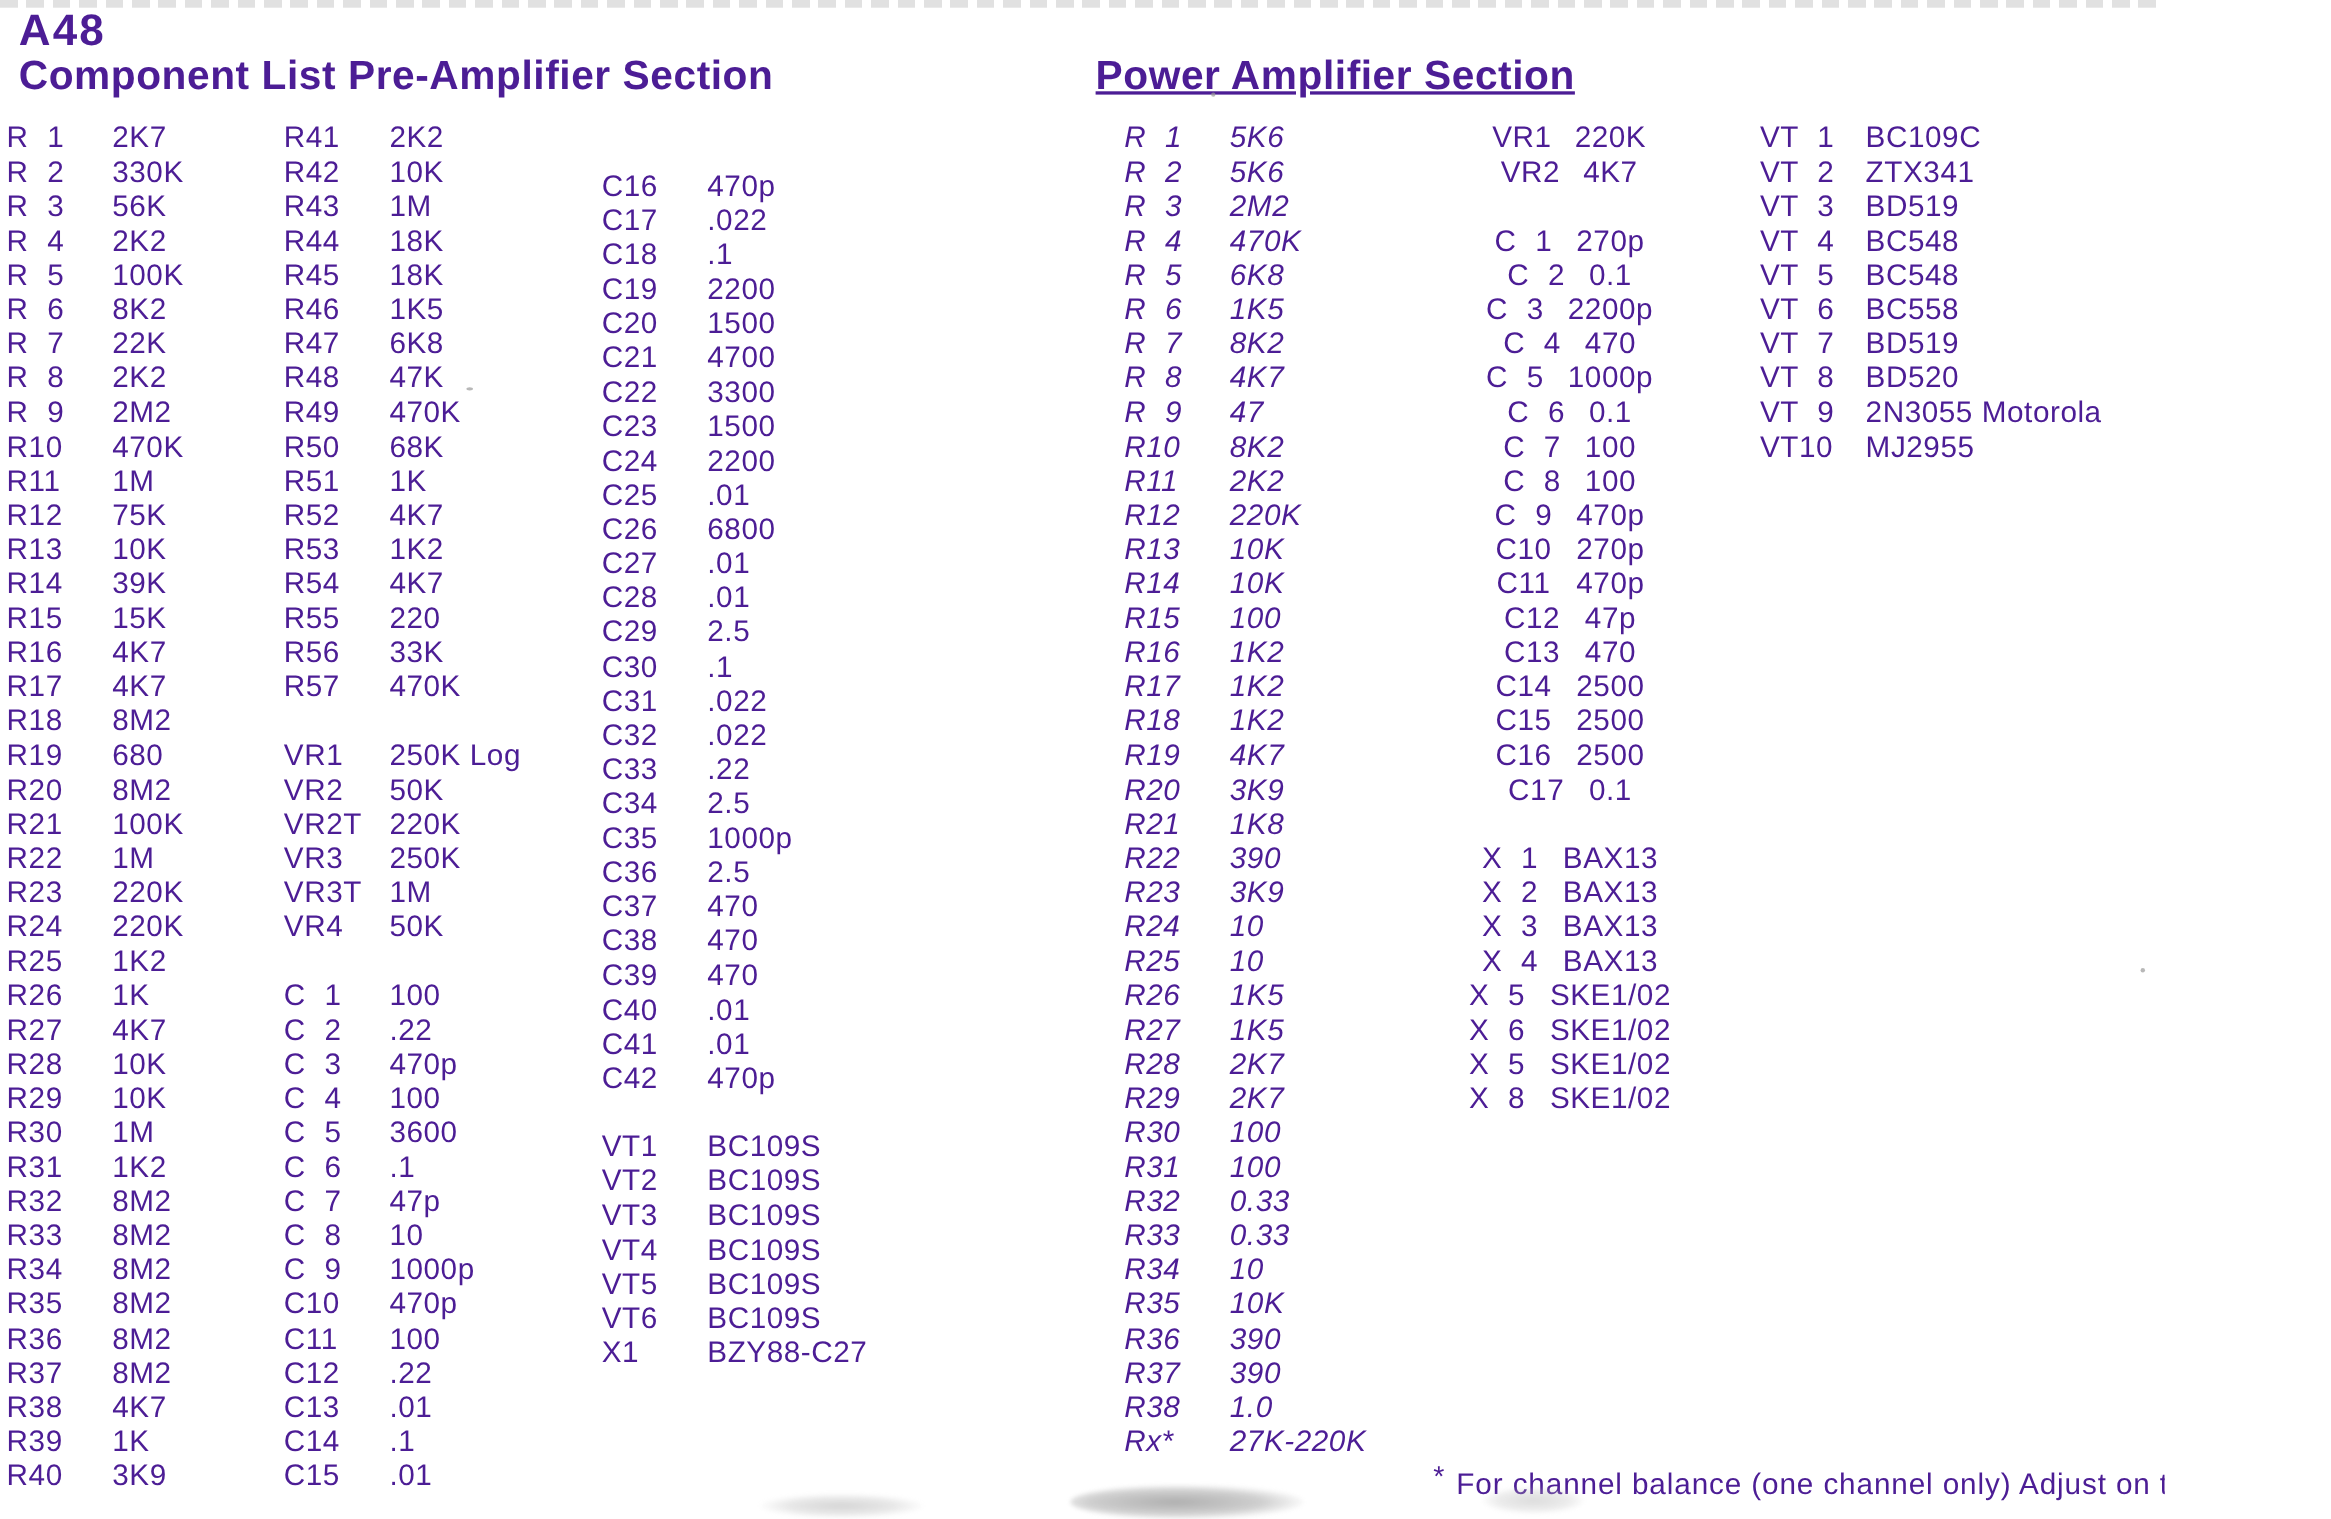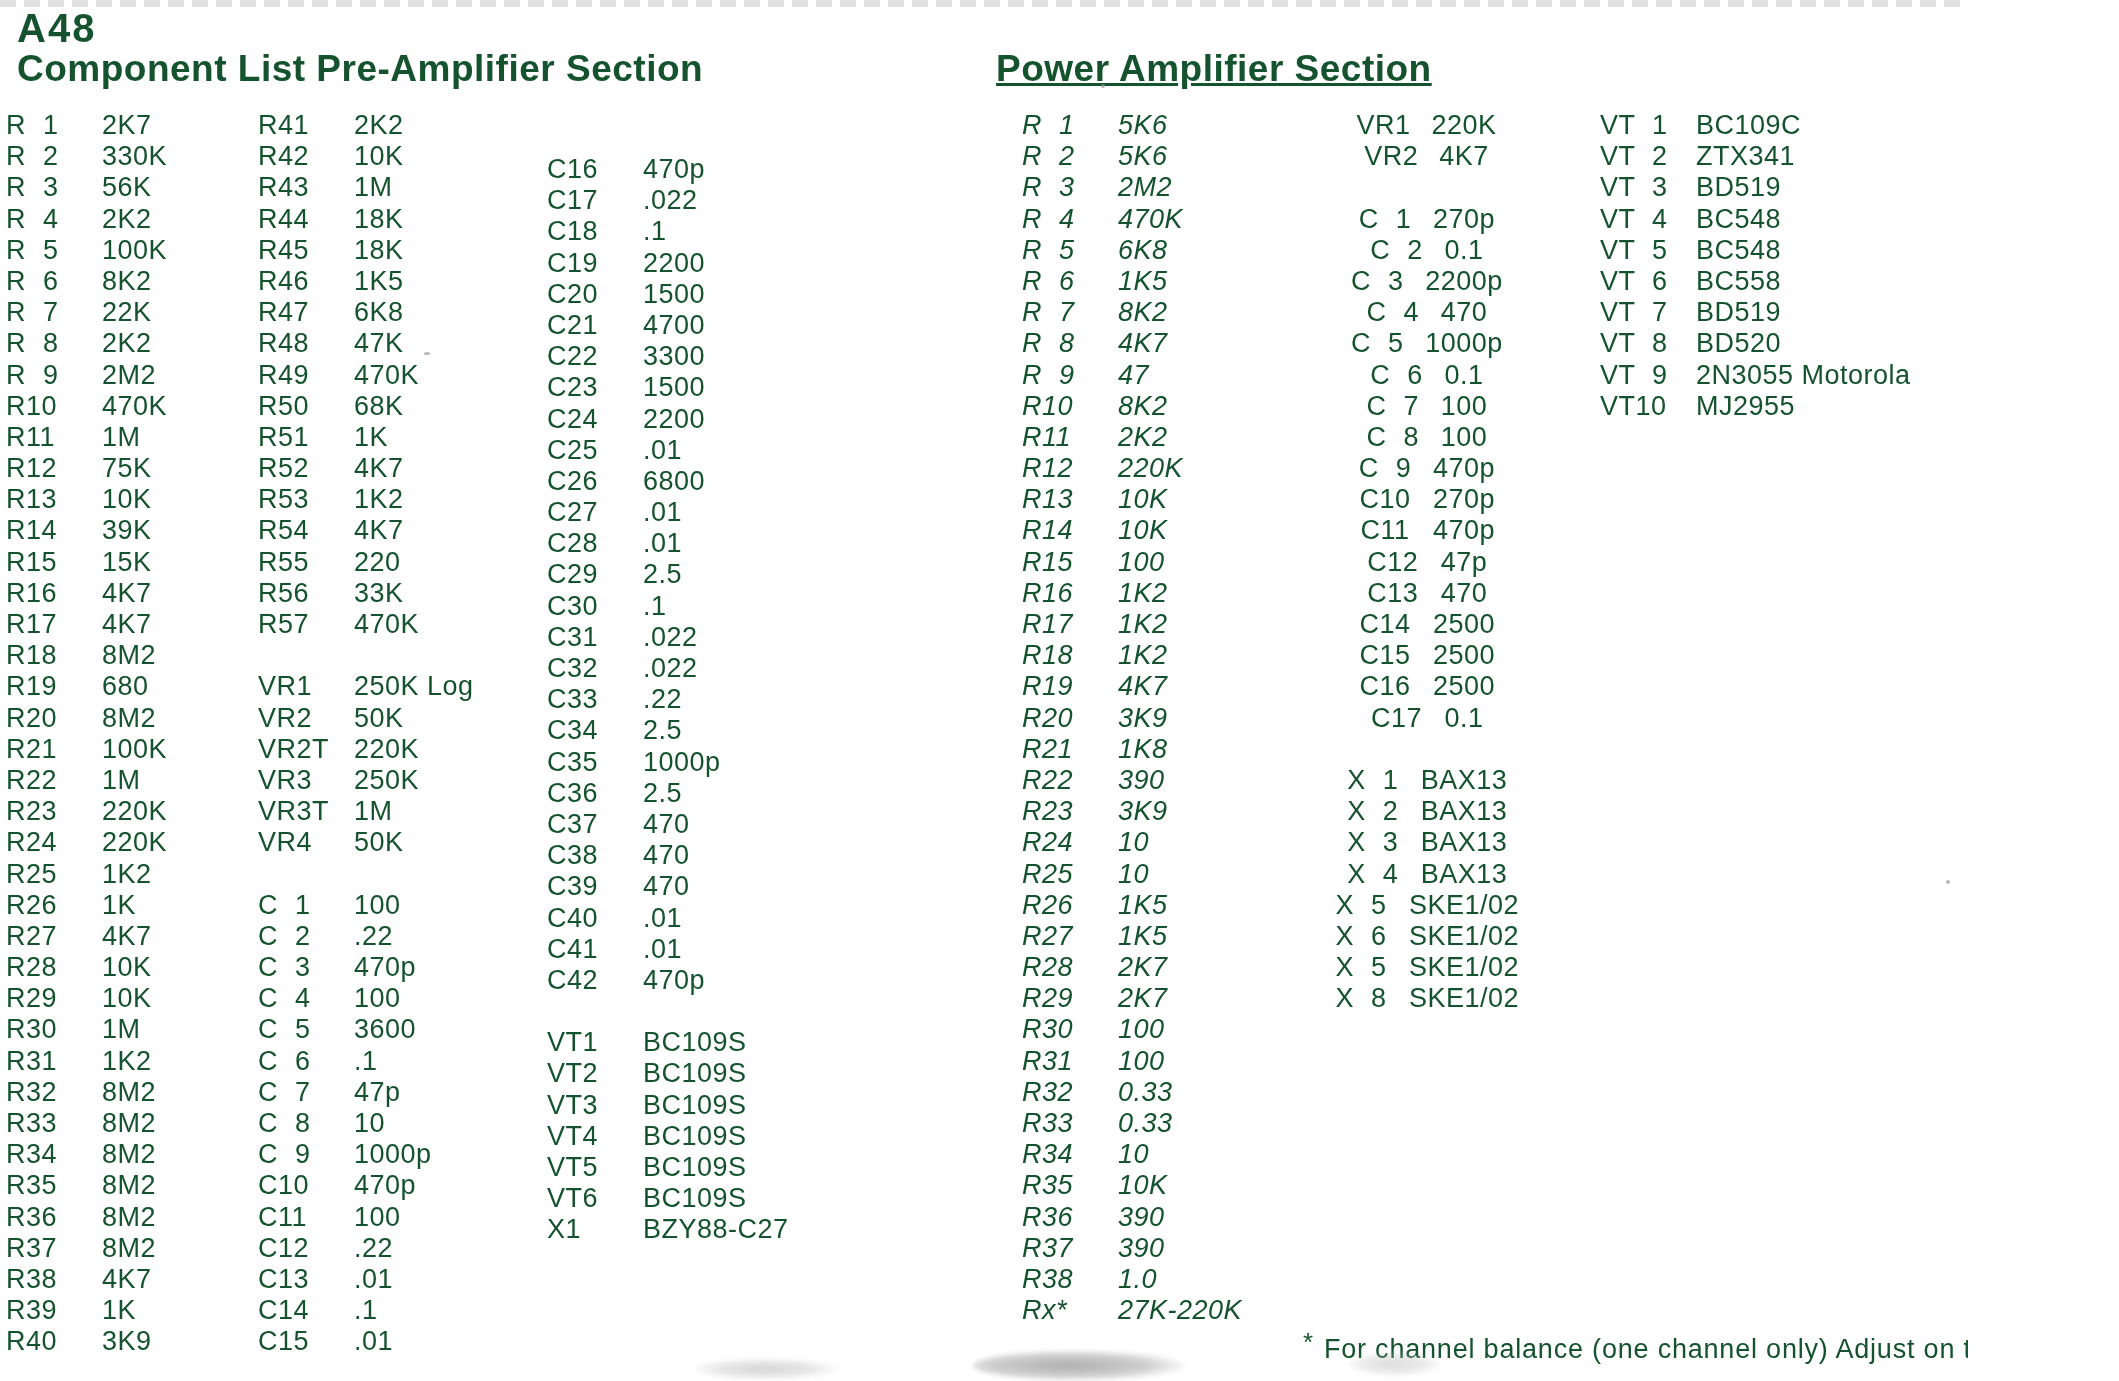--- a/index.html
+++ b/index.html
@@ -2,21 +2,21 @@
 <html><head>
 <meta charset="utf-8">
 <style>
   html, body { margin: 0; padding: 0; background: #ffffff; }
   .page {
     position: relative;
     width: 1968px;
     height: 1381px;
     background: #ffffff;
     font-family: "Liberation Sans", "DejaVu Sans", sans-serif;
-    color: #14532d;
+    color: #4c1d95;
     overflow: hidden;
   }
   .scan-edge-top {
     position: absolute; left: 0; top: 0; width: 100%; height: 7px;
     background: repeating-linear-gradient(90deg, #d7d7d7 0 16px, #ffffff 16px 24px);
     opacity: 0.75;
   }
   .page-code {
     position: absolute; left: 17px; top: 6px;
     font-size: 40px; font-weight: 700; letter-spacing: 2px;

